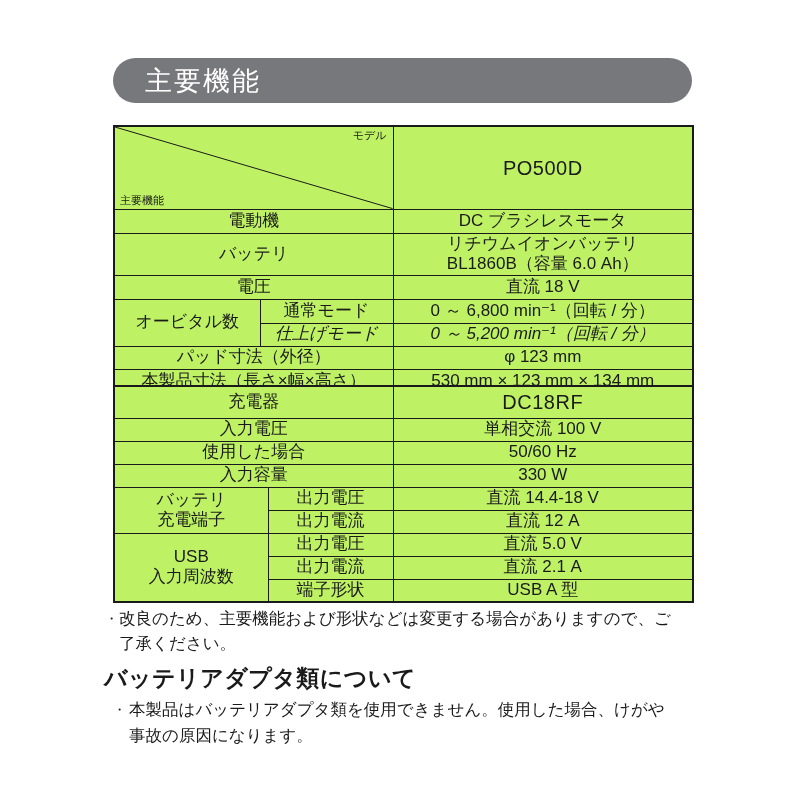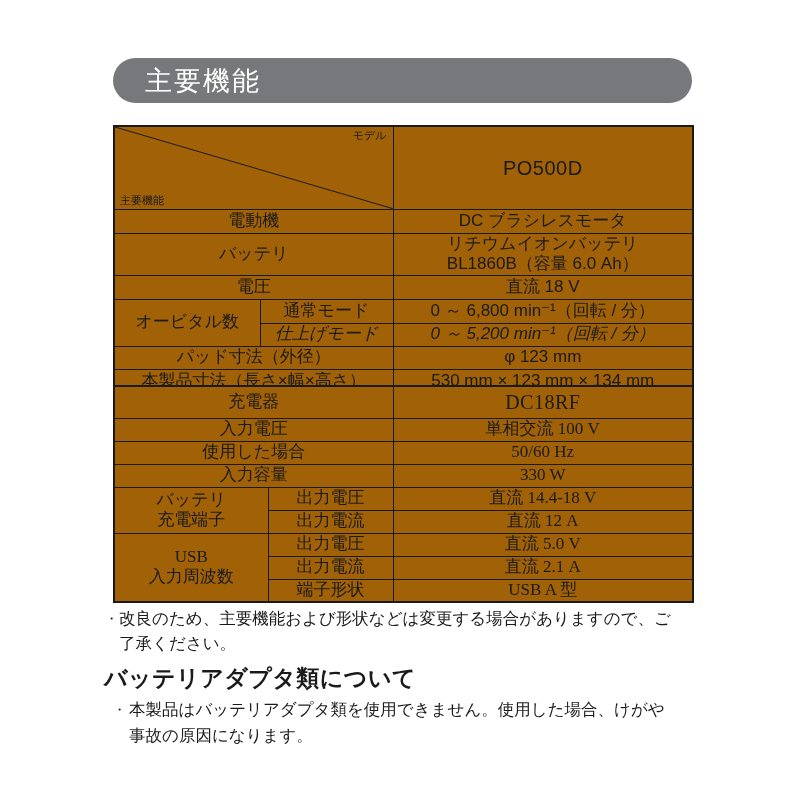--- a/index.html
+++ b/index.html
@@ -23,24 +23,24 @@
   }
   .title-bar span{
     color:#ffffff;font-size:27px;font-weight:500;letter-spacing:2px;
   }
   
   table{
     border-collapse:collapse;
     table-layout:fixed;
     position:absolute;left:113px;
     width:579px;
-    background:#a16207;
+    background:#bef264;
   }
   #t1{top:125px;}
-  #t2{top:385px;font-family:Liberation Serif, serif;}
+  #t2{top:385px;}
   table{border:2px solid #1a1a1a;}
   td{
     border:1px solid #1a1a1a;
     text-align:center;vertical-align:middle;
     font-size:17px;
     padding:0 4px;
     box-sizing:border-box;
     white-space:pre-line;
     line-height:1.2;
   }

